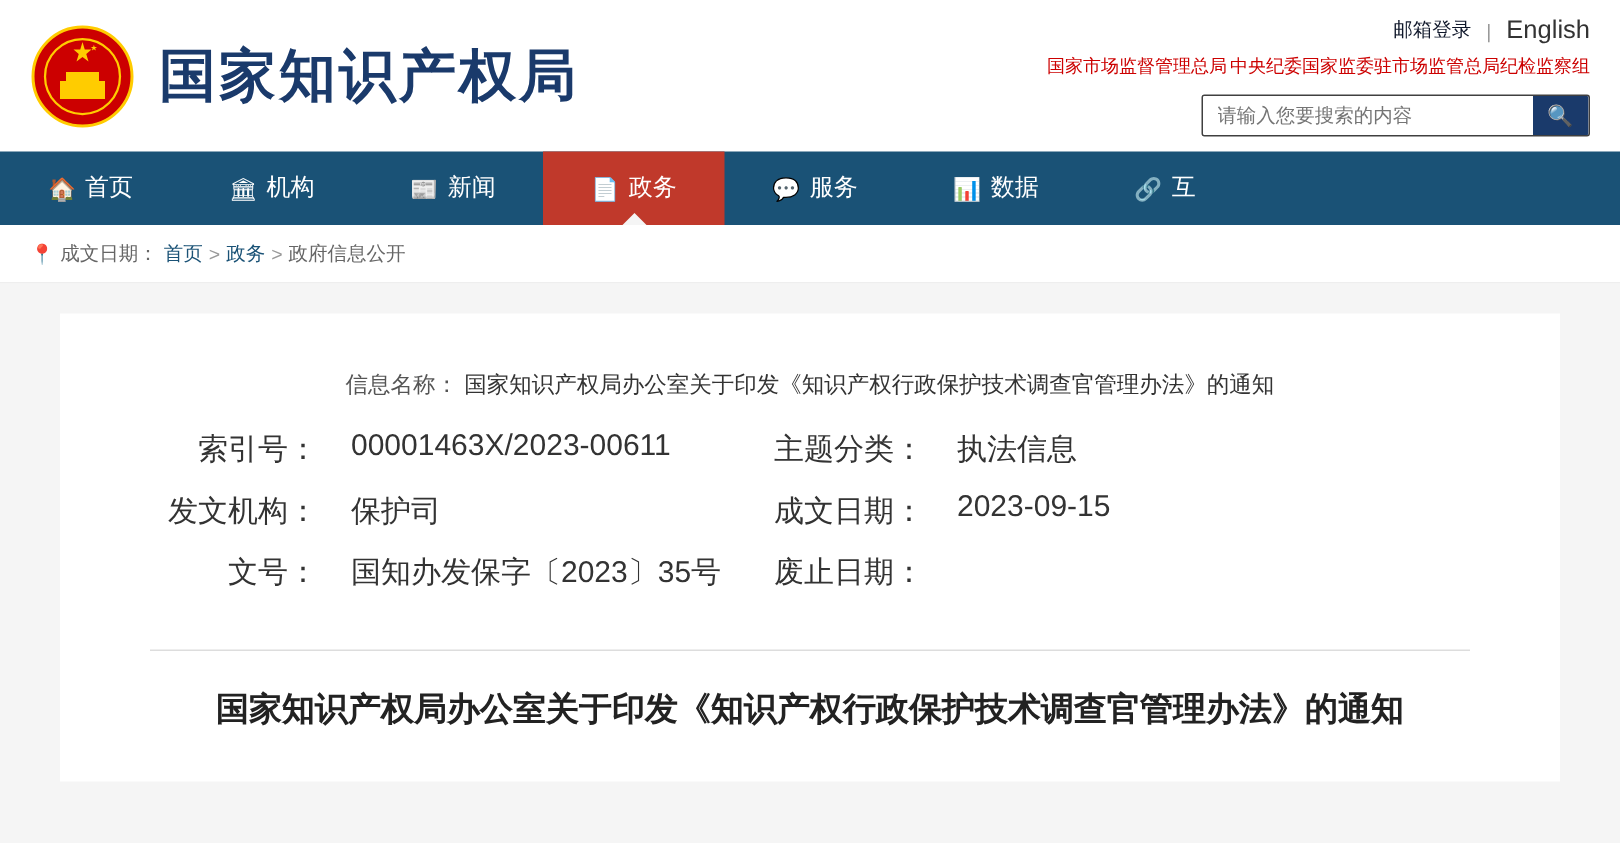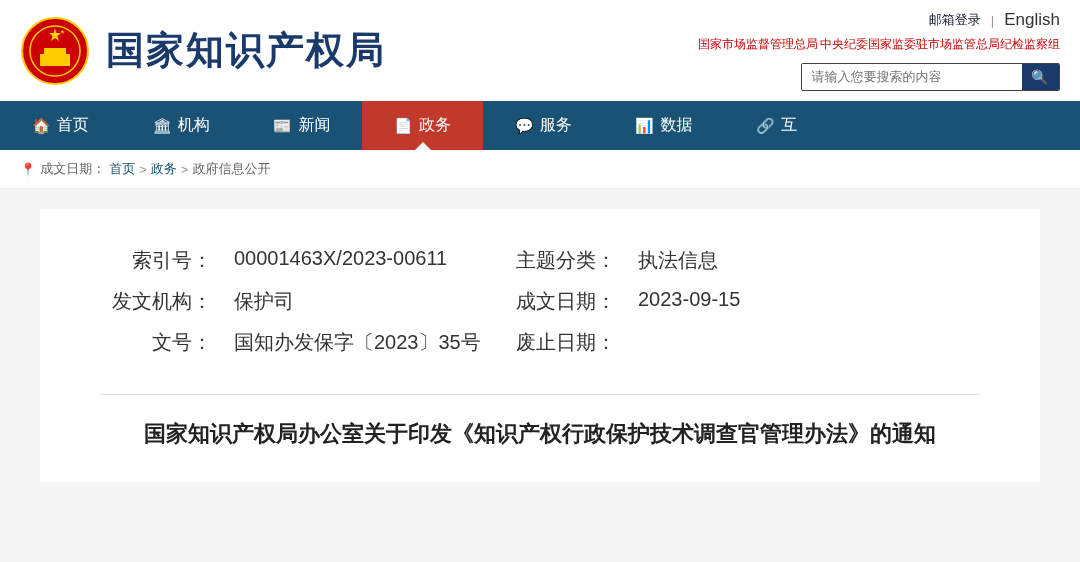--- a/index.html
+++ b/index.html
@@ -123,20 +123,26 @@
   <span class="breadcrumb-separator">&gt;</span>
   <a class="breadcrumb-link">政务</a>
   <span class="breadcrumb-separator">&gt;</span>
   <span class="breadcrumb-current">政府信息公开</span>
 </div>
 
 <div class="main">
   <table class="doc-info-table">
     <tbody>
       <tr>
+        <td colspan="4" style="padding-bottom: 12px; font-size: 15px; text-align: center;">
+          <span class="doc-info-label">信息名称：</span>
+          <span class="doc-info-value">国家知识产权局办公室关于印发《知识产权行政保护技术调查官管理办法》的通知</span>
+        </td>
+      </tr>
+      <tr>
         <td class="doc-info-label" style="width:80px; text-align:right;">索引号：</td>
         <td class="doc-info-value" style="width:280px;">00001463X/2023-00611</td>
         <td class="doc-info-label" style="width:100px; text-align:right;">主题分类：</td>
         <td class="doc-info-value">执法信息</td>
       </tr>
       <tr>
         <td class="doc-info-label" style="text-align:right;">发文机构：</td>
         <td class="doc-info-value">保护司</td>
         <td class="doc-info-label" style="text-align:right;">成文日期：</td>
         <td class="doc-info-value">2023-09-15</td>

